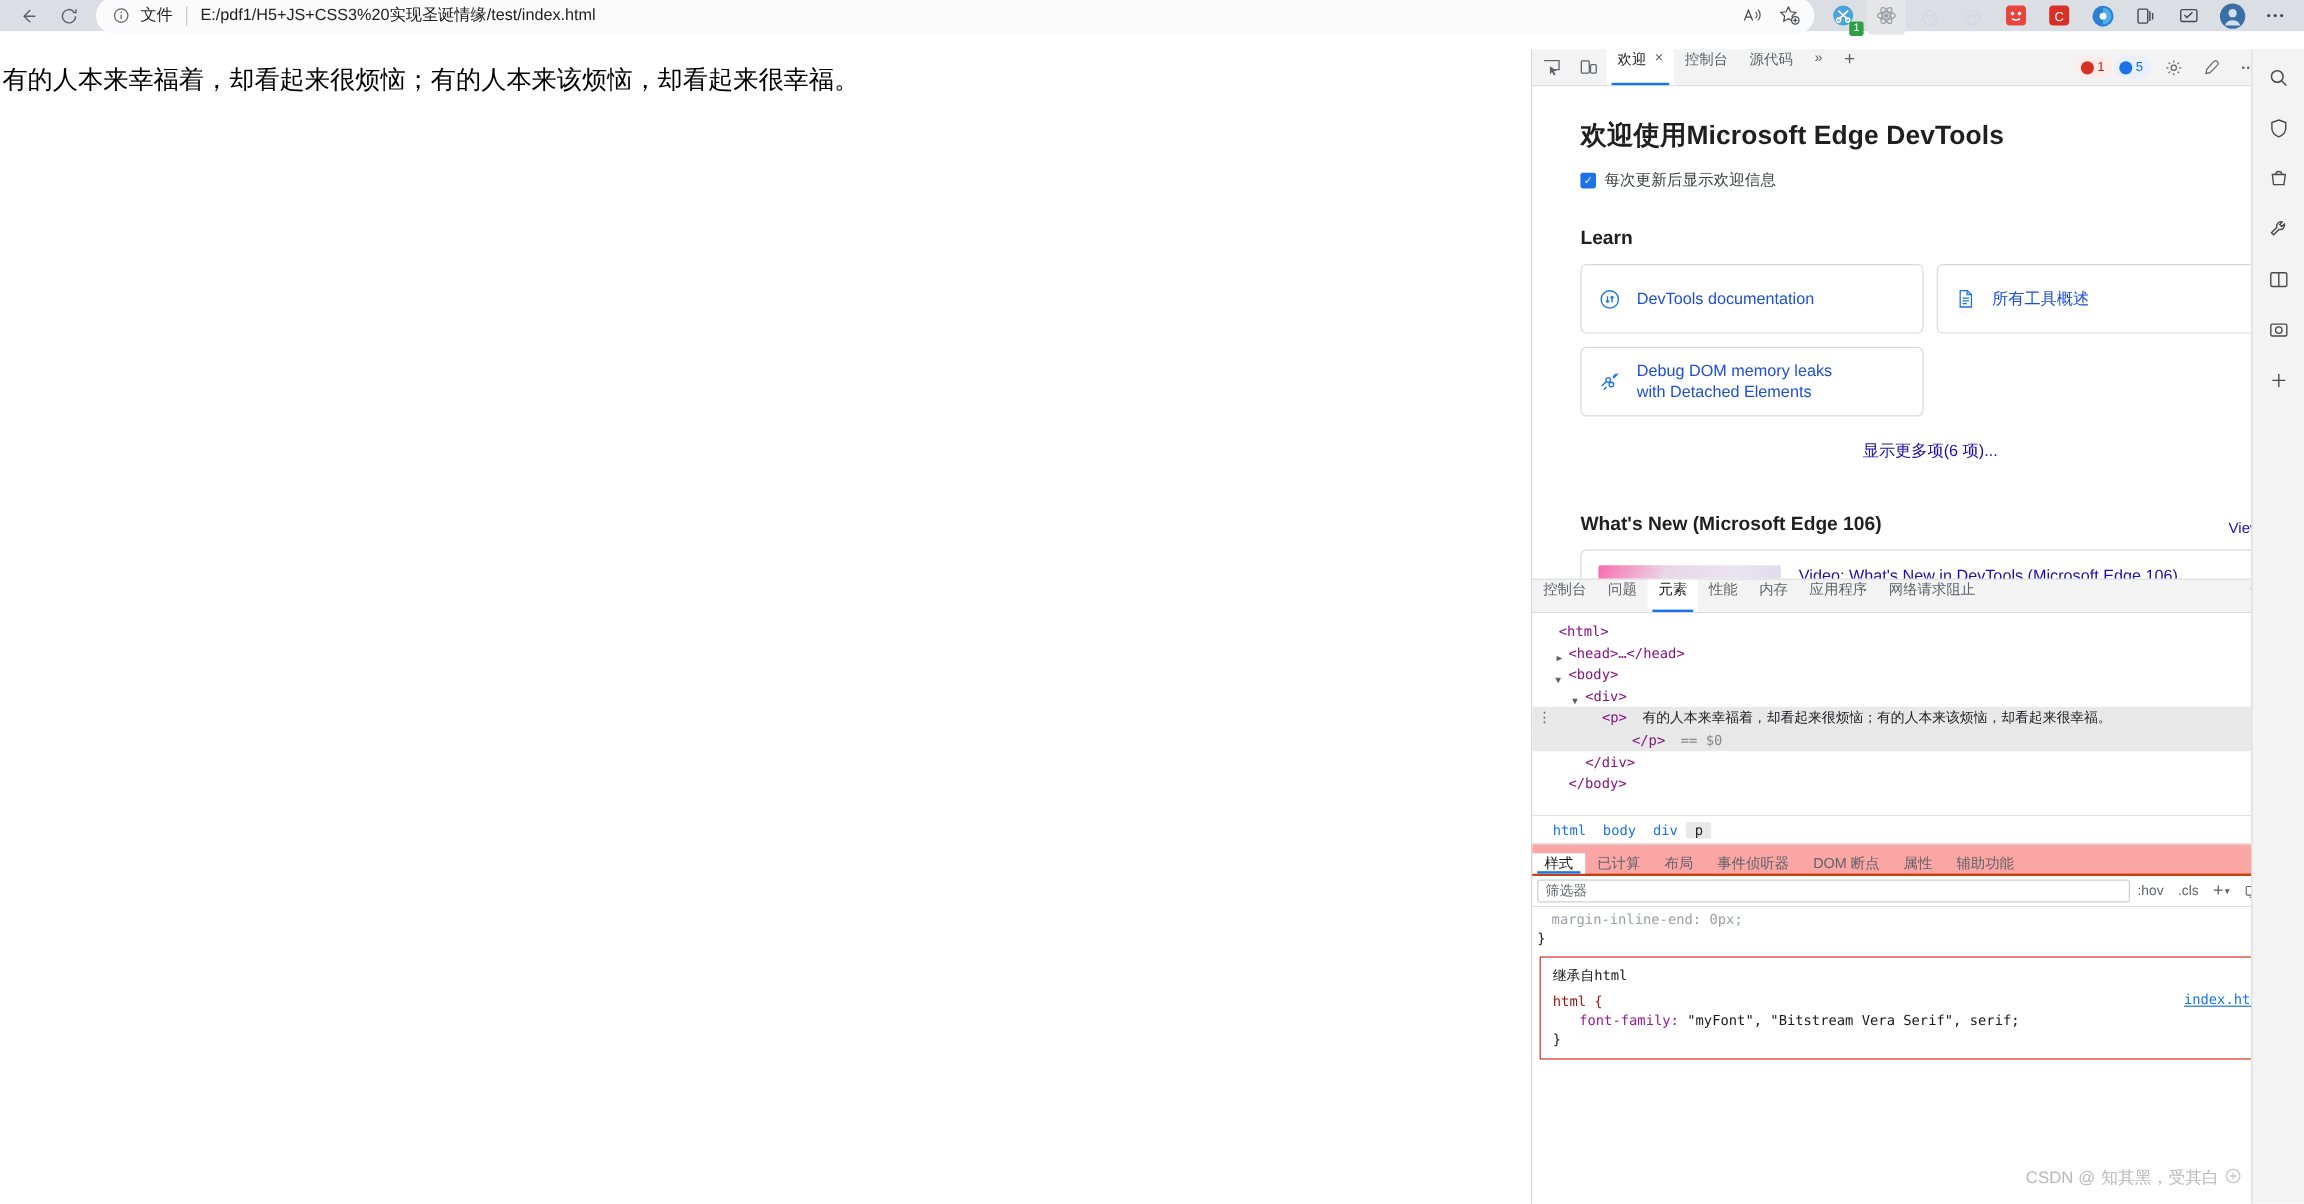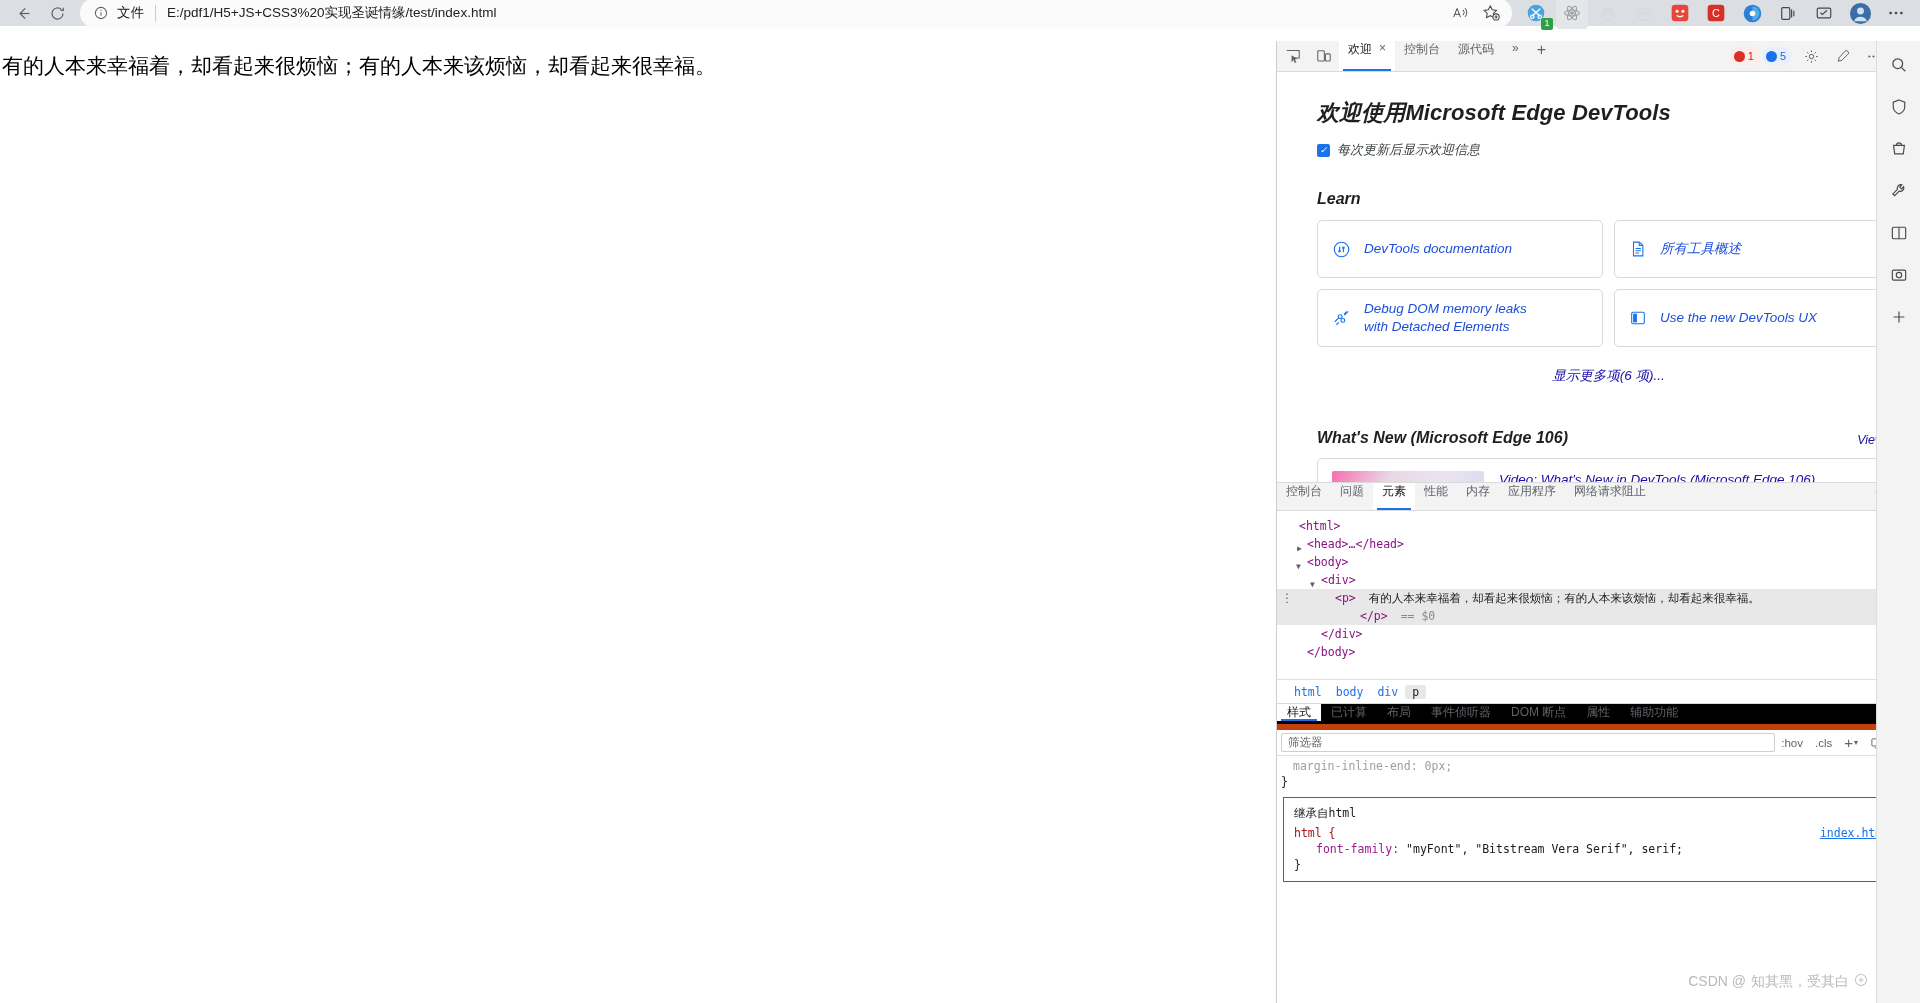--- a/index.html
+++ b/index.html
@@ -86,21 +86,20 @@
     display:flex; align-items:center; gap:3px; height:18px; padding:0 6px 0 4px;
     border-radius:9px; background:#e8f0fe; color:#1967d2; font-size:11px; margin:6px 4px 0 0;
     flex:0 0 auto;
   }
   .pill-dot{ width:11px;height:11px;border-radius:50%;display:inline-block;}
 
   
   #welcome-panel{
     flex:0 0 410px; overflow:hidden; background:#fff; position:relative;
     padding:26px 20px 0 40px;
-    font-style:italic;
   }
   #welcome-title{ font-size:22px; font-weight:700; color:#1f1f1f; margin:0 0 13px 0; letter-spacing:.1px;}
   .chk-row{ display:flex; align-items:center; gap:7px; font-size:13px; color:#3c4043;}
   .chkbox{
     width:13px;height:13px;background:#1a73e8;border-radius:2px;display:flex;
     align-items:center;justify-content:center;color:#fff;font-size:9px;line-height:1;
   }
   .sec-title{ font-size:16px; font-weight:700; color:#1f1f1f; margin:31px 0 12px 0;}
   .card-grid{ display:grid; grid-template-columns:1fr 1fr; gap:11px; }
   .card{
@@ -151,22 +150,22 @@
   .cn-text{ font-family:"Liberation Sans",sans-serif; color:#202124; }
 
   #breadcrumb{
     height:24px; display:flex; align-items:center; gap:0; padding:0 10px;
     border-top:1px solid #e0e0e0; background:#fff; flex:0 0 auto;
   }
   .crumb{ font-size:11.5px; color:#1a73e8; padding:0 7px; font-family:"DejaVu Sans Mono", monospace;}
   .crumb.cur{ background:#e8e8e8; color:#202124; border-radius:2px;}
 
   #styles-tabbar{
-    height:27px; display:flex; align-items:flex-start; background:#000000;
-    border-top:1px solid #dadada; border-bottom:6px solid #c2410c; flex:0 0 auto;
+    height:27px; display:flex; align-items:flex-end; background:#fca5a5;
+    border-top:1px solid #dadada; border-bottom:2px solid #c2410c; flex:0 0 auto;
   }
   .st-tab{ display:flex;align-items:center;padding:0 10px;font-size:12px;color:#5f6368;position:relative;white-space:nowrap;}
   .st-tab.active{ color:#1a1a1a; background:#fff;}
   .st-tab.active:after{ content:""; position:absolute;left:4px;right:4px;bottom:0;height:2px;background:#1a73e8;}
 
   #filter-bar{
     height:26px; display:flex; align-items:center; border-bottom:1px solid #e0e0e0;
     background:#fff; flex:0 0 auto; padding:0 4px;
   }
   #filter-input{
@@ -461,29 +460,20 @@
             <path d="M3 13.4l4-4M13 6.6l4-4"></path>
               <circle cx="8.6" cy="8" r="2"></circle>
               <circle cx="11.4" cy="12" r="2"></circle>
             <path d="M4.6 16.6l2.6-2.6M12.8 5.4l2.6-2.6"></path>
           </svg>
         </span>
         <span class="card-txt" style="white-space:pre-line;">Debug DOM memory leaks
 with Detached Elements</span>
       </div>
 
-      <div class="card">
-        <span class="card-ico">
-          <svg width="18" height="18" viewBox="0 0 20 20" fill="none" stroke="#1a73e8" stroke-width="1.2">
-            <rect x="3" y="3.6" width="14" height="12.8" rx="1.4"></rect>
-              <rect x="4.6" y="5.2" width="4.2" height="9.6" fill="#1a73e8" stroke="none"></rect>
-          </svg>
-        </span>
-        <span class="card-txt">Use the new DevTools UX</span>
-      </div>
     </div>
 
     <div class="show-more">
       <a href="#">显示更多项(6 项)...</a>
     </div>
 
     <div class="wn-head">
       <div class="sec-title">What's New (Microsoft Edge 106)</div>
       <a class="view-all" href="#">View all</a>
     </div>

